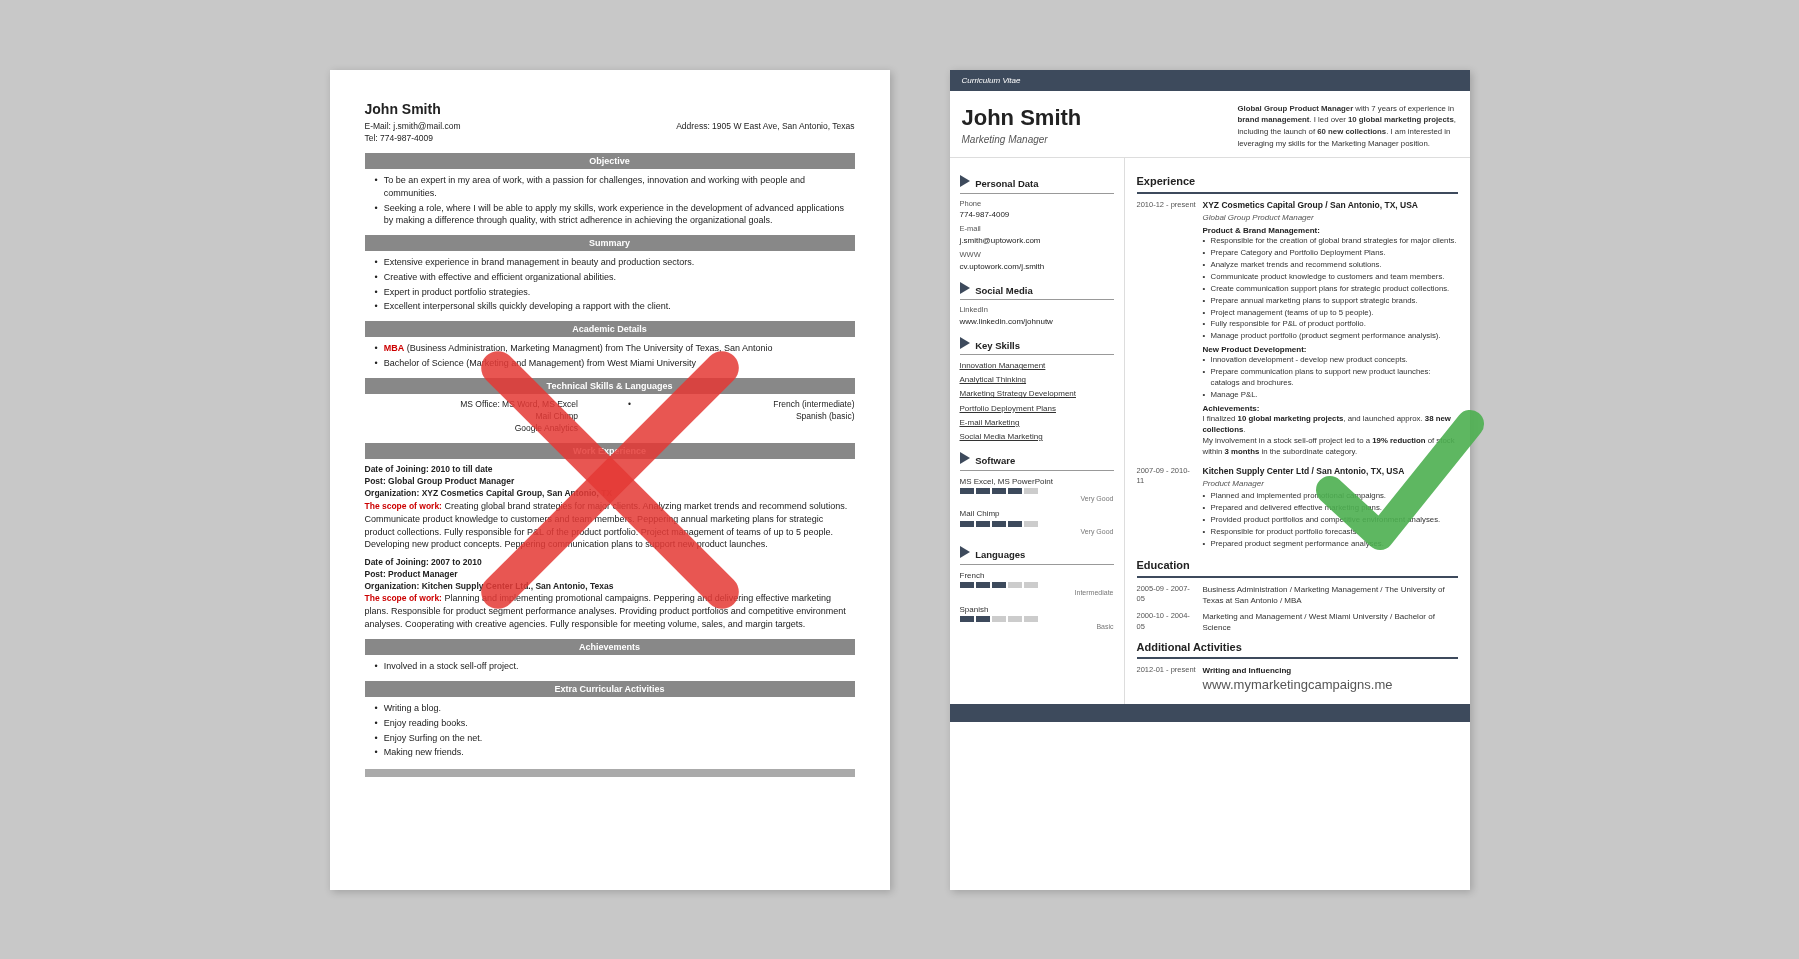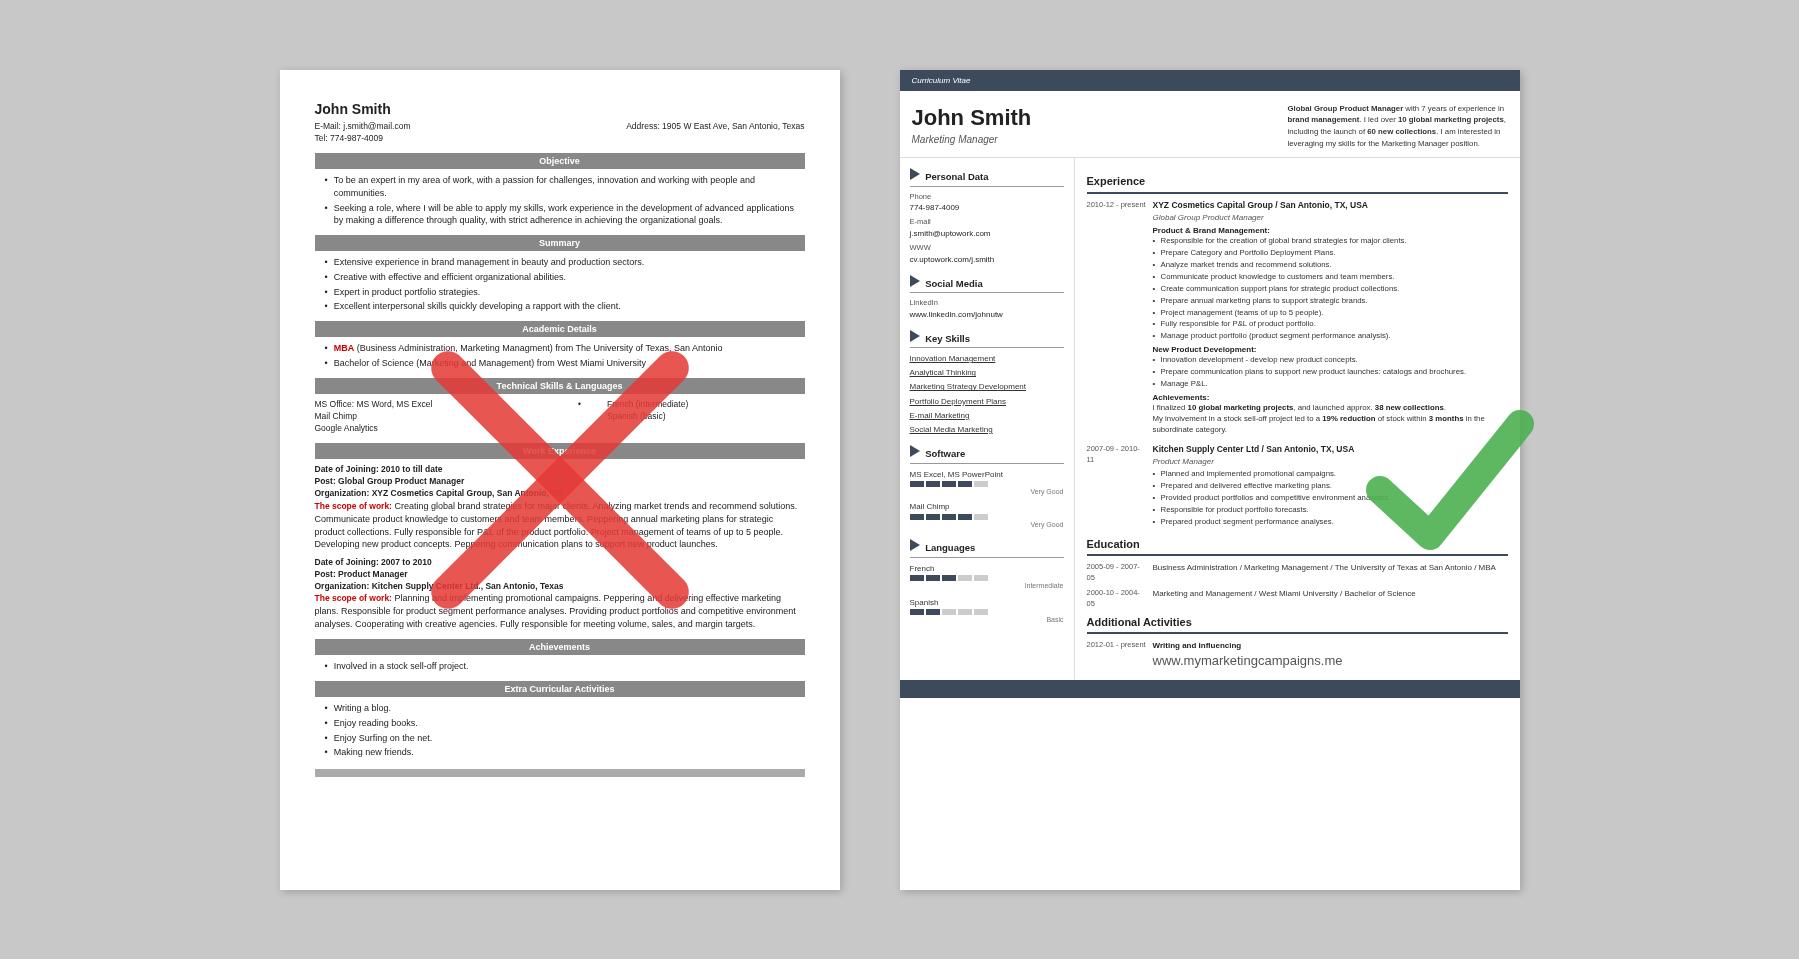--- a/index.html
+++ b/index.html
@@ -70,43 +70,44 @@
     .resume-left .bullet-item::before {
       content: "•";
       flex-shrink: 0;
     }
 
     .resume-left .red-text { color: #cc0000; font-weight: bold; }
     .resume-left .work-section { margin-bottom: 6px; }
     .resume-left .work-label { font-weight: bold; font-size: 8.5px; }
     .resume-left .two-col {
       display: flex;
-      gap: 26px;
+      gap: 10px;
       font-size: 8.5px;
       margin-bottom: 2px;
+      text-align: right;
     }
     .resume-left .col-left { width: 45%; }
     .resume-left .col-right { width: 45%; }
 
     
     .overlay-x {
       position: absolute;
       top: 50%;
       left: 50%;
       transform: translate(-50%, -50%);
       width: 280px;
       height: 280px;
       pointer-events: none;
       z-index: 10;
     }
 
     
     .resume-right {
       position: relative;
-      width: 620px;
+      width: 520px;
       background: #fff;
       font-size: 8.5px;
       line-height: 1.4;
       color: #222;
       box-shadow: 2px 2px 8px rgba(0,0,0,0.2);
       min-height: 820px;
     }
 
     
     .resume-right .top-bar {
@@ -140,20 +141,21 @@
     
     .resume-right .sidebar {
       width: 175px;
       flex-shrink: 0;
       padding: 10px 10px;
       border-right: 1px solid #ddd;
     }
 
     .resume-right .sidebar-section {
       margin-bottom: 10px;
+      margin-top: 7px;
     }
 
     .resume-right .sidebar-section-title {
       font-size: 9.5px;
       font-weight: bold;
       color: #222;
       border-bottom: 1px solid #999;
       padding-bottom: 2px;
       margin-bottom: 5px;
     }

